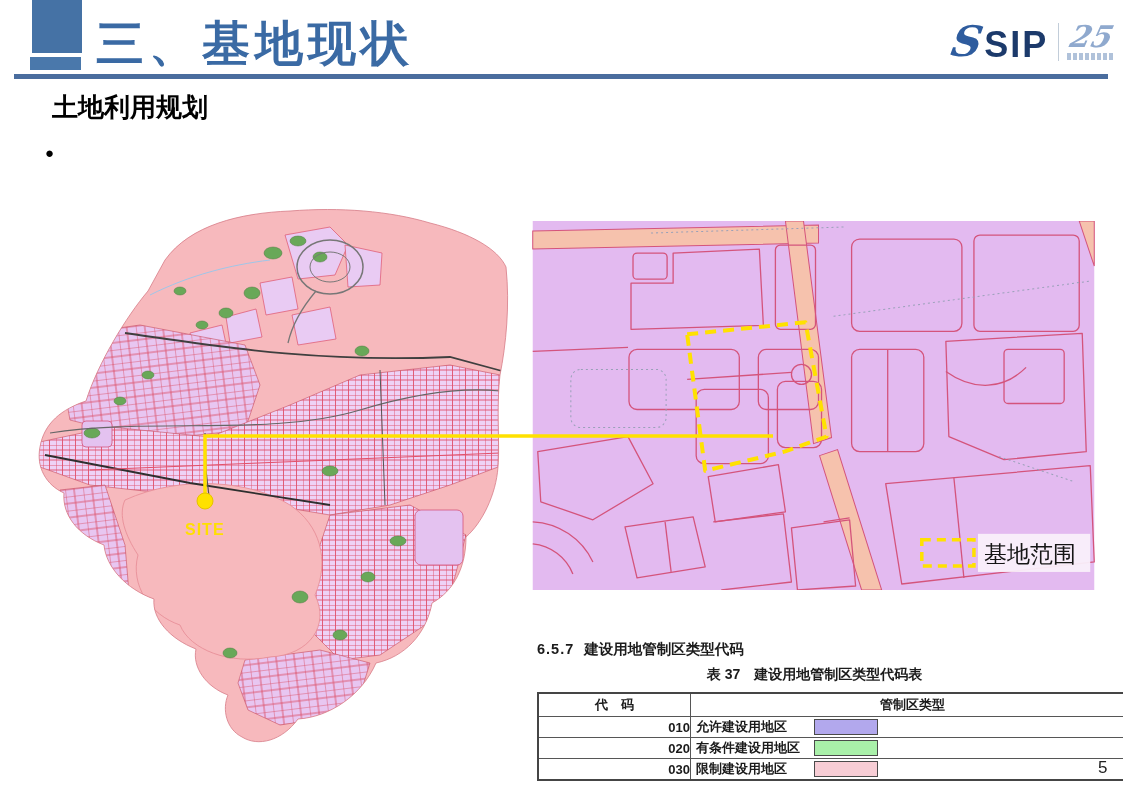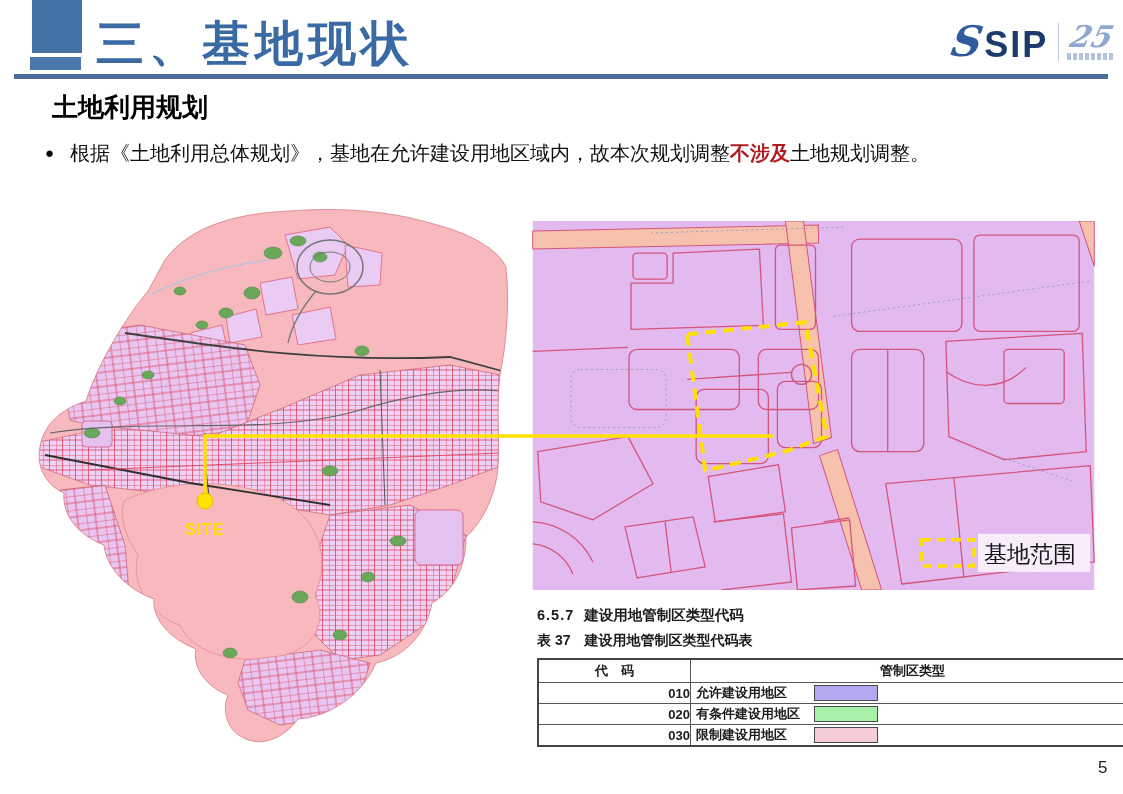--- a/index.html
+++ b/index.html
@@ -35,24 +35,24 @@
   .section-heading{position:absolute;left:52px;top:90px;font-size:26px;font-weight:bold;color:#000;}
   .bullet-row{position:absolute;left:45px;top:140px;width:1040px;font-size:20px;color:#111;display:flex;}
   .bullet-dot{font-size:15px;line-height:26px;margin-right:16px;color:#000;}
   .bullet-text{line-height:26px;}
   .hl-red{color:#b01c20;font-weight:bold;}
   
   .map-left{position:absolute;left:30px;top:205px;width:482px;height:545px;z-index:10;}
   .map-right{position:absolute;left:532px;top:221px;width:563px;height:369px;z-index:10;}
   .overlay-svg{position:absolute;left:0;top:0;width:1123px;height:794px;z-index:50;pointer-events:none;}
   
-  .doc-table-wrap{position:absolute;left:537px;top:606px;width:555px;z-index:20;color:#1b1b1b;}
+  .doc-table-wrap{position:absolute;left:537px;top:640px;width:555px;z-index:20;color:#1b1b1b;}
   .docsec{font-size:14.5px;font-weight:bold;white-space:nowrap;}
   .docsec .sec-no{margin-right:10px;letter-spacing:1px;}
-  .doc-caption{font-size:14px;font-weight:bold;text-align:left;margin-top:7px;}
+  .doc-caption{font-size:14px;font-weight:bold;text-align:center;margin-top:7px;}
   table.codes{border-collapse:collapse;width:599px;margin-top:8px;border:2px solid #454545;}
   table.codes th,table.codes td{border:1px solid #565656;font-size:13px;font-weight:bold;padding:0;}
   table.codes th{height:22px;}
   td.code-cell{width:151px;text-align:right;height:20px;}
   td.label-cell{height:20px;}
   .label-inner{display:flex;align-items:center;padding-left:5px;}
   .label-text{width:118px;display:inline-block;}
   .swatch{width:62px;height:14px;border:1px solid #4a4a4a;display:inline-block;}
   
   .page-num{position:absolute;left:1098px;top:758px;font-size:17px;color:#222;}
@@ -70,21 +70,20 @@
   <div class="anniv">
     <span class="anniv-num">25</span>
     <span class="anniv-sub"></span>
   </div>
 </div>
 <div class="header-rule"></div>
 
 <div class="section-heading">土地利用规划</div>
 <div class="bullet-row">
   <span class="bullet-dot">●</span>
-  <span class="bullet-text"><span>根据《土地利用总体规划》，基地在允许建设用地区域内，故本次规划调整</span><span class="hl-red">不涉及</span><span>土地规划调整。</span></span>
 </div>
 
 <svg class="map-left" viewBox="0 0 482 545">
   <defs>
     <pattern id="ugrid" width="13" height="10" patternUnits="userSpaceOnUse">
       <rect width="13" height="10" fill="#eed2f6"></rect>
       <path d="M0 0H13 M0 5H13" stroke="#e0506a" stroke-width="0.9" fill="none"></path>
       <path d="M0 0V10 M6.5 0V10" stroke="#e0506a" stroke-width="0.9" fill="none"></path>
     </pattern>
     <pattern id="ugrid2" width="18" height="14" patternUnits="userSpaceOnUse" patternTransform="rotate(-7)">

